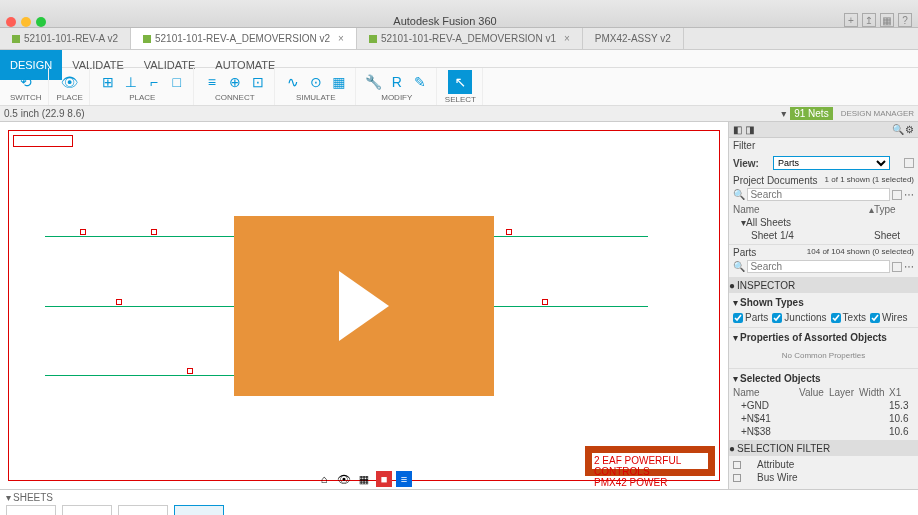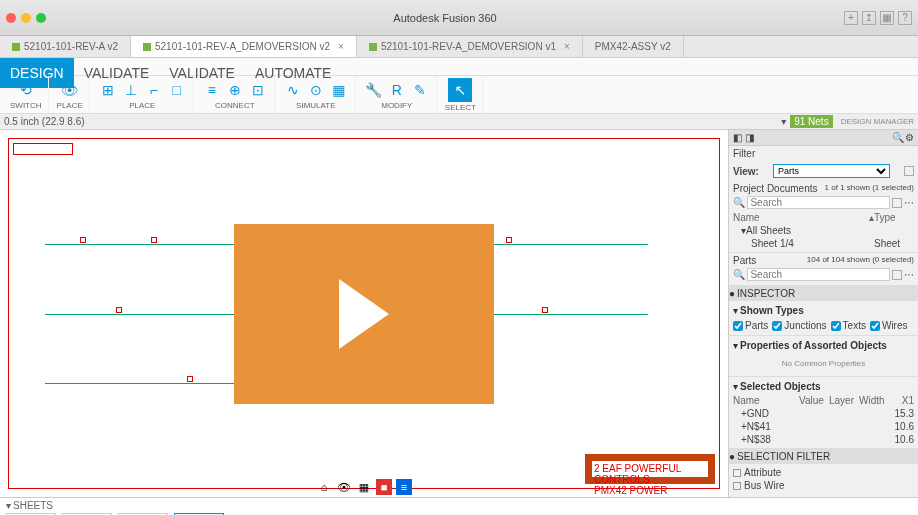--- a/index.html
+++ b/index.html
@@ -1,32 +1,32 @@
 <!DOCTYPE html>
 <html><head>
 <meta charset="utf-8">
 <style>
 *{box-sizing:border-box;margin:0;padding:0;font-family:-apple-system,Helvetica,Arial,sans-serif;font-size:10px;}
 body{width:918px;height:515px;background:#f5f5f5;overflow:hidden;position:relative;}
-.titlebar{height:36px;background:linear-gradient(#e8e8e8,#d8d8d8);display:flex;align-items:center;padding:0 6px;border-bottom:1px solid #bbb;}
+.titlebar{height:28px;background:linear-gradient(#e8e8e8,#d8d8d8);display:flex;align-items:flex-end;padding:0 6px;border-bottom:1px solid #bbb;}
 .traffic{display:flex;gap:5px;}
 .traffic span{width:10px;height:10px;border-radius:50%;}
 .tr{background:#ff5f56;}
 .ty{background:#ffbd2e;}
 .tg{background:#27c93f;}
 .title{flex:1;text-align:center;color:#444;font-size:11px;}
 .titlebar-icons{display:flex;gap:4px;color:#888;}
 .titlebar-icons span{width:14px;height:14px;border:1px solid #aaa;display:flex;align-items:center;justify-content:center;font-size:10px;}
 .tabs{height:22px;background:#e8e8e8;display:flex;border-bottom:1px solid #ccc;}
 .tab{padding:0 12px;display:flex;align-items:center;border-right:1px solid #ccc;color:#666;gap:4px;cursor:pointer;}
 .tab.active{background:#fff;}
 .tab-ico{width:8px;height:8px;background:#7cb342;}
 .tab-close{color:#888;margin-left:4px;}
 .menubar{height:18px;background:#fafafa;display:flex;border-bottom:1px solid #ddd;}
-.menu-item{padding:15px 10px;display:flex;align-items:center;color:#555;font-size:14px;cursor:pointer;}
+.menu-item{padding:15px 10px;display:flex;align-items:center;color:#555;font-size:11px;cursor:pointer;}
 .menu-item.active{background:#0696d7;color:#fff;}
 .toolbar{height:38px;background:#fafafa;display:flex;align-items:center;padding:0 4px;border-bottom:1px solid #ddd;gap:2px;}
 .tool-group{display:flex;flex-direction:column;align-items:center;padding:0 6px;border-right:1px solid #eee;height:100%;justify-content:center;}
 .tool-icons{display:flex;gap:3px;}
 .tool-ico{width:20px;height:20px;display:flex;align-items:center;justify-content:center;color:#0696d7;font-size:14px;}
 .tool-label{font-size:8px;color:#666;margin-top:1px;}
 .tool-ico.sel{background:#0696d7;color:#fff;width:24px;height:24px;}
 .statusbar{height:16px;background:#eee;display:flex;align-items:center;padding:0 4px;border-bottom:1px solid #ccc;font-size:9px;color:#555;}
 .status-right{margin-left:auto;display:flex;align-items:center;gap:4px;}
 .nets{background:#7cb342;color:#fff;padding:1px 4px;}
@@ -54,27 +54,27 @@
 .sec-title.dark{background:#ddd;margin:0 -4px;padding:2px 4px;}
 .search{display:flex;align-items:center;gap:2px;padding:2px 0;}
 .search input{flex:1;font-size:10px;border:1px solid #ccc;height:13px;padding:0 2px;}
 .tbl-head{display:flex;font-size:8px;color:#666;padding:1px 0;}
 .tbl-row{display:flex;font-size:8px;padding:1px 0 1px 8px;}
 .col-name{flex:1;}
 .col-type{width:40px;}
 .col-val{width:30px;}
 .col-lay{width:30px;}
 .col-w{width:30px;}
-.col-x{width:25px;text-align:right;}
+.col-x{width:25px;}
 .checks{display:flex;flex-wrap:wrap;gap:4px;padding:2px 0;}
 .chk{display:flex;align-items:center;gap:2px;}
 .chk input{width:10px;height:10px;accent-color:#0696d7;}
 .nocommon{text-align:center;padding:6px;color:#888;font-size:8px;}
 .types-list{padding:2px 4px;}
-.type-item{display:flex;align-items:center;gap:3px;padding:1px 0;font-size:8px;}
+.type-item{display:flex;align-items:center;gap:16px;padding:1px 0;font-size:8px;}
 .type-ico{width:8px;height:8px;border:1px solid #999;}
 .sheets{height:54px;background:#fff;border-top:1px solid #ccc;padding:2px 6px;}
 .sheets-label{font-size:8px;color:#666;display:flex;align-items:center;gap:2px;}
 .sheet-thumbs{display:flex;gap:6px;margin-top:2px;}
 .thumb{width:50px;height:34px;border:1px solid #ccc;background:#fff;position:relative;}
 .thumb.sel{border:1px solid #0696d7;background:#e8f4fa;}
 .ico-sq{width:10px;height:10px;border:1px solid #aaa;}
 </style>
 </head>
 <body>

